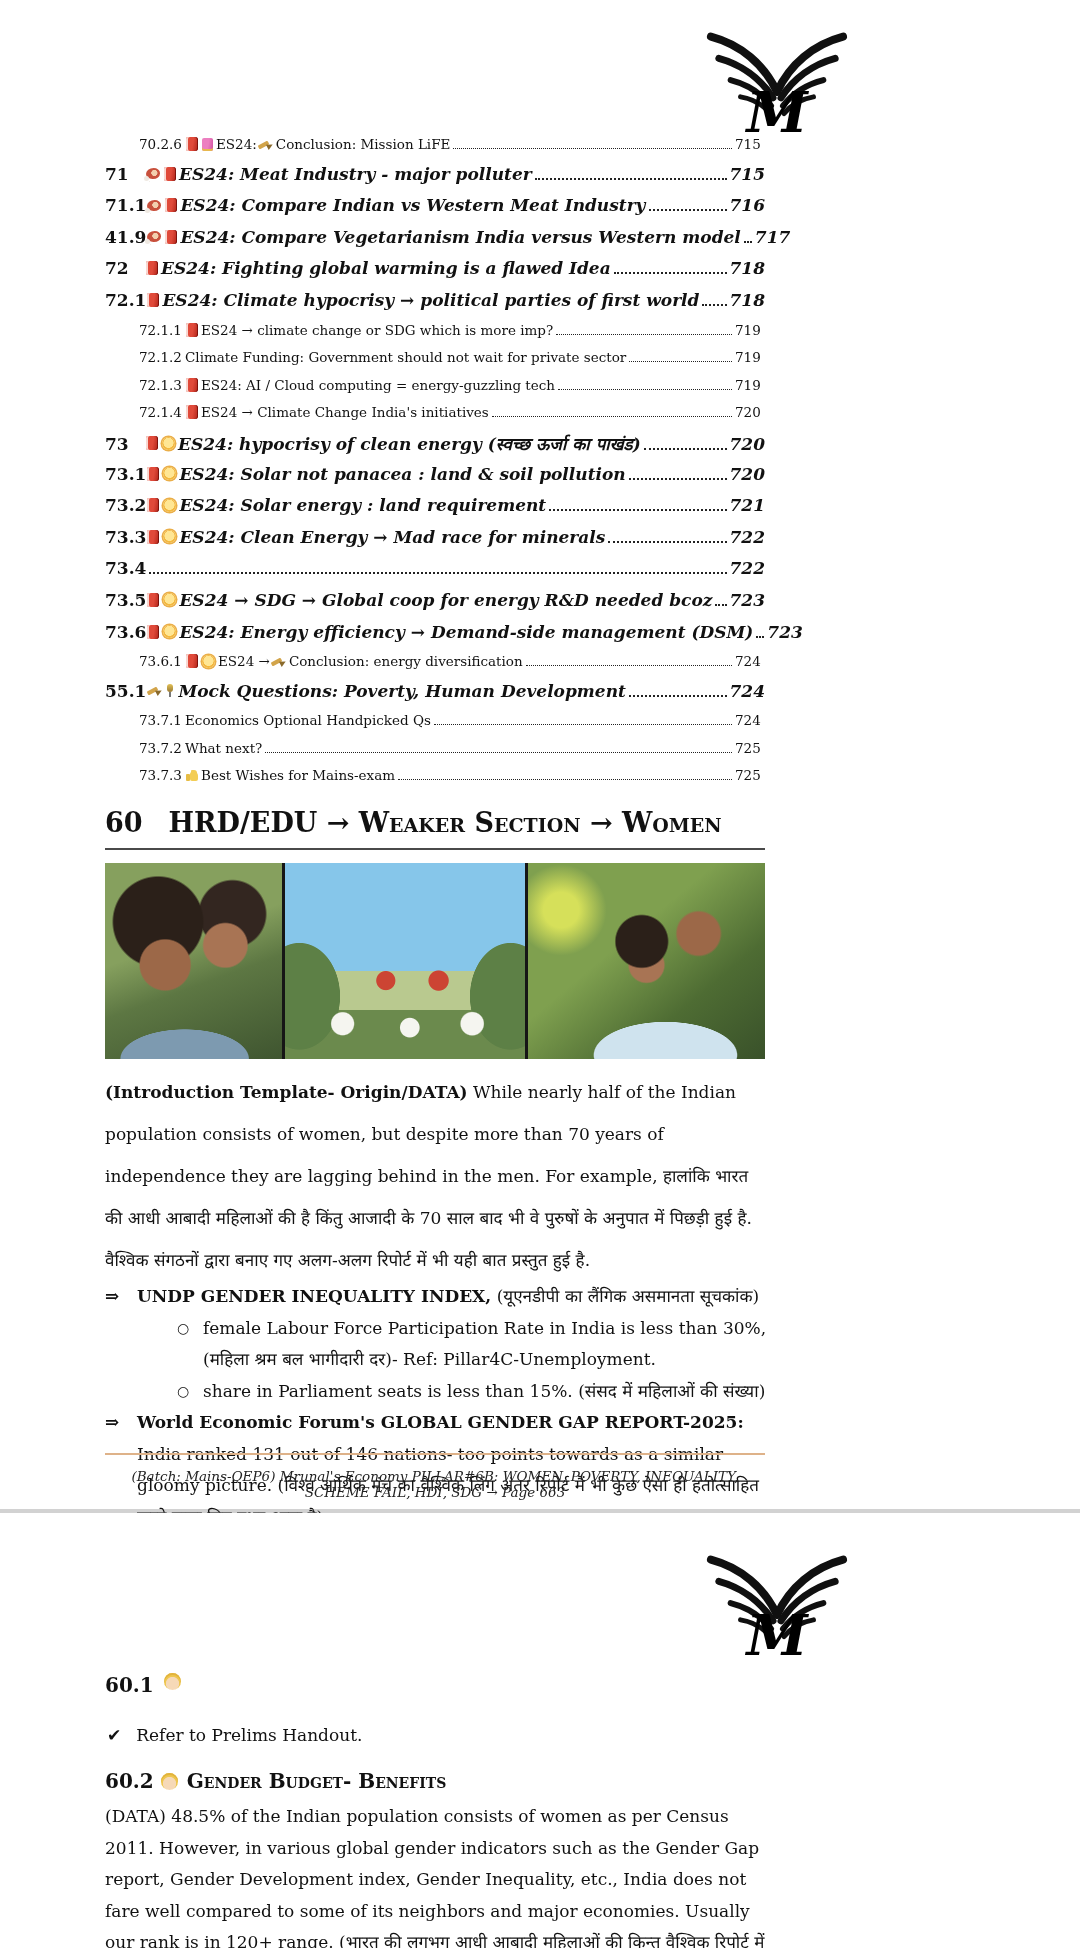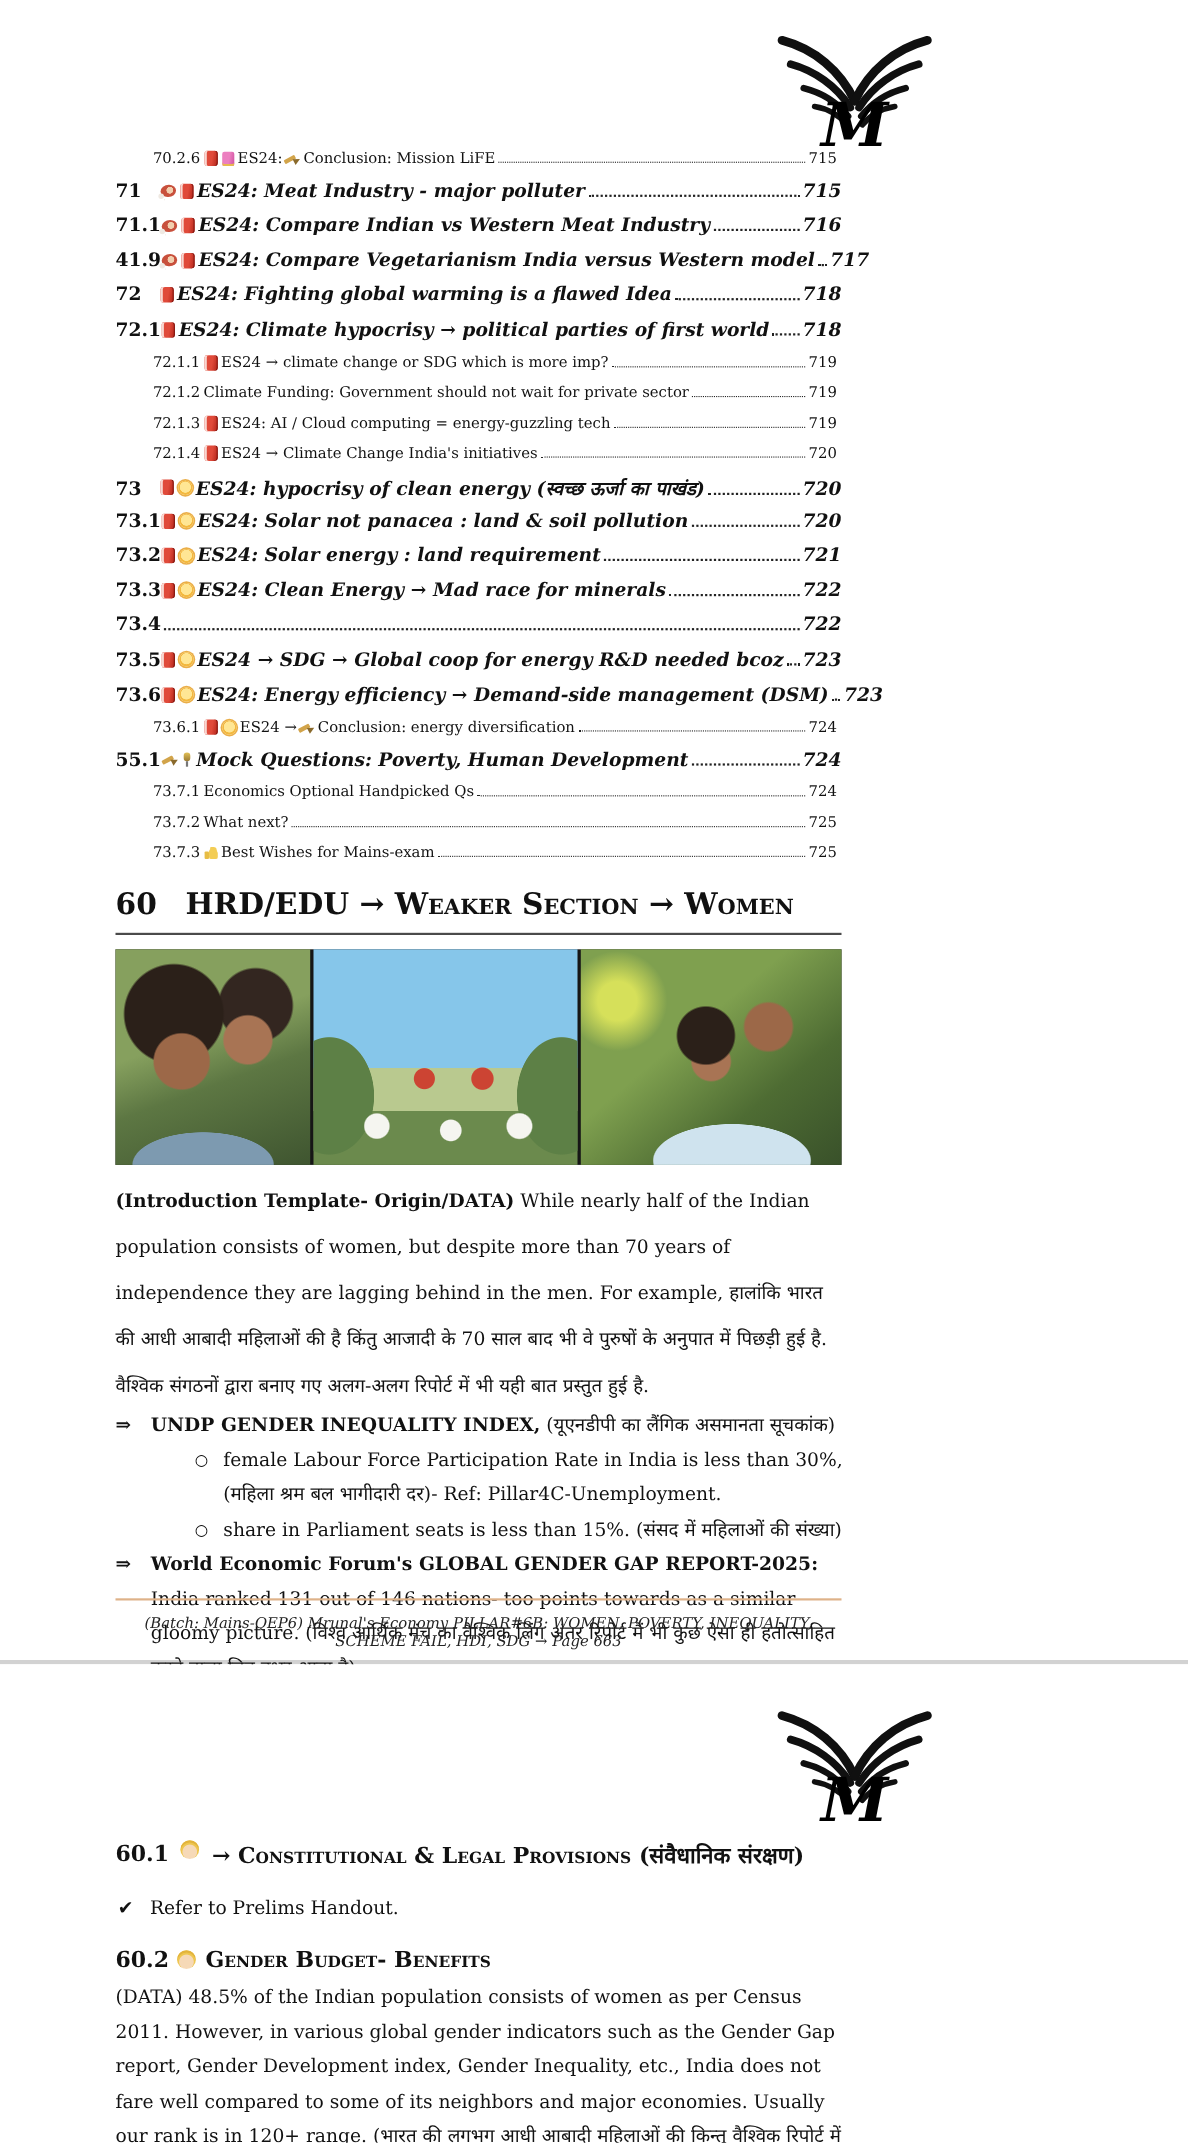--- a/index.html
+++ b/index.html
@@ -326,21 +326,20 @@
       <path d="M79,68 C92,48 112,34 134,28" stroke-width="7"></path>
       <path d="M81,76 C92,62 106,54 122,50" stroke-width="6"></path>
       <path d="M82,84 C90,74 100,69 112,67" stroke-width="5"></path>
     </g>
     <text x="75" y="103" text-anchor="middle" font-family="DejaVu Serif, serif" font-size="56" font-weight="bold" font-style="italic">M</text>
   </svg>
 
   <div class="h601">
     <span>60.1</span>
     <span class="ic ic-woman"></span>
-    <span class="sc">→ Constitutional &amp; Legal Provisions (संवैधानिक संरक्षण)</span>
   </div>
 
   <div class="check-row">
     <span class="check-glyph">✔</span>
     <span>Refer to Prelims Handout.</span>
   </div>
 
   <div class="h602">
     <span>60.2</span>
     <span class="ic ic-woman"></span>

